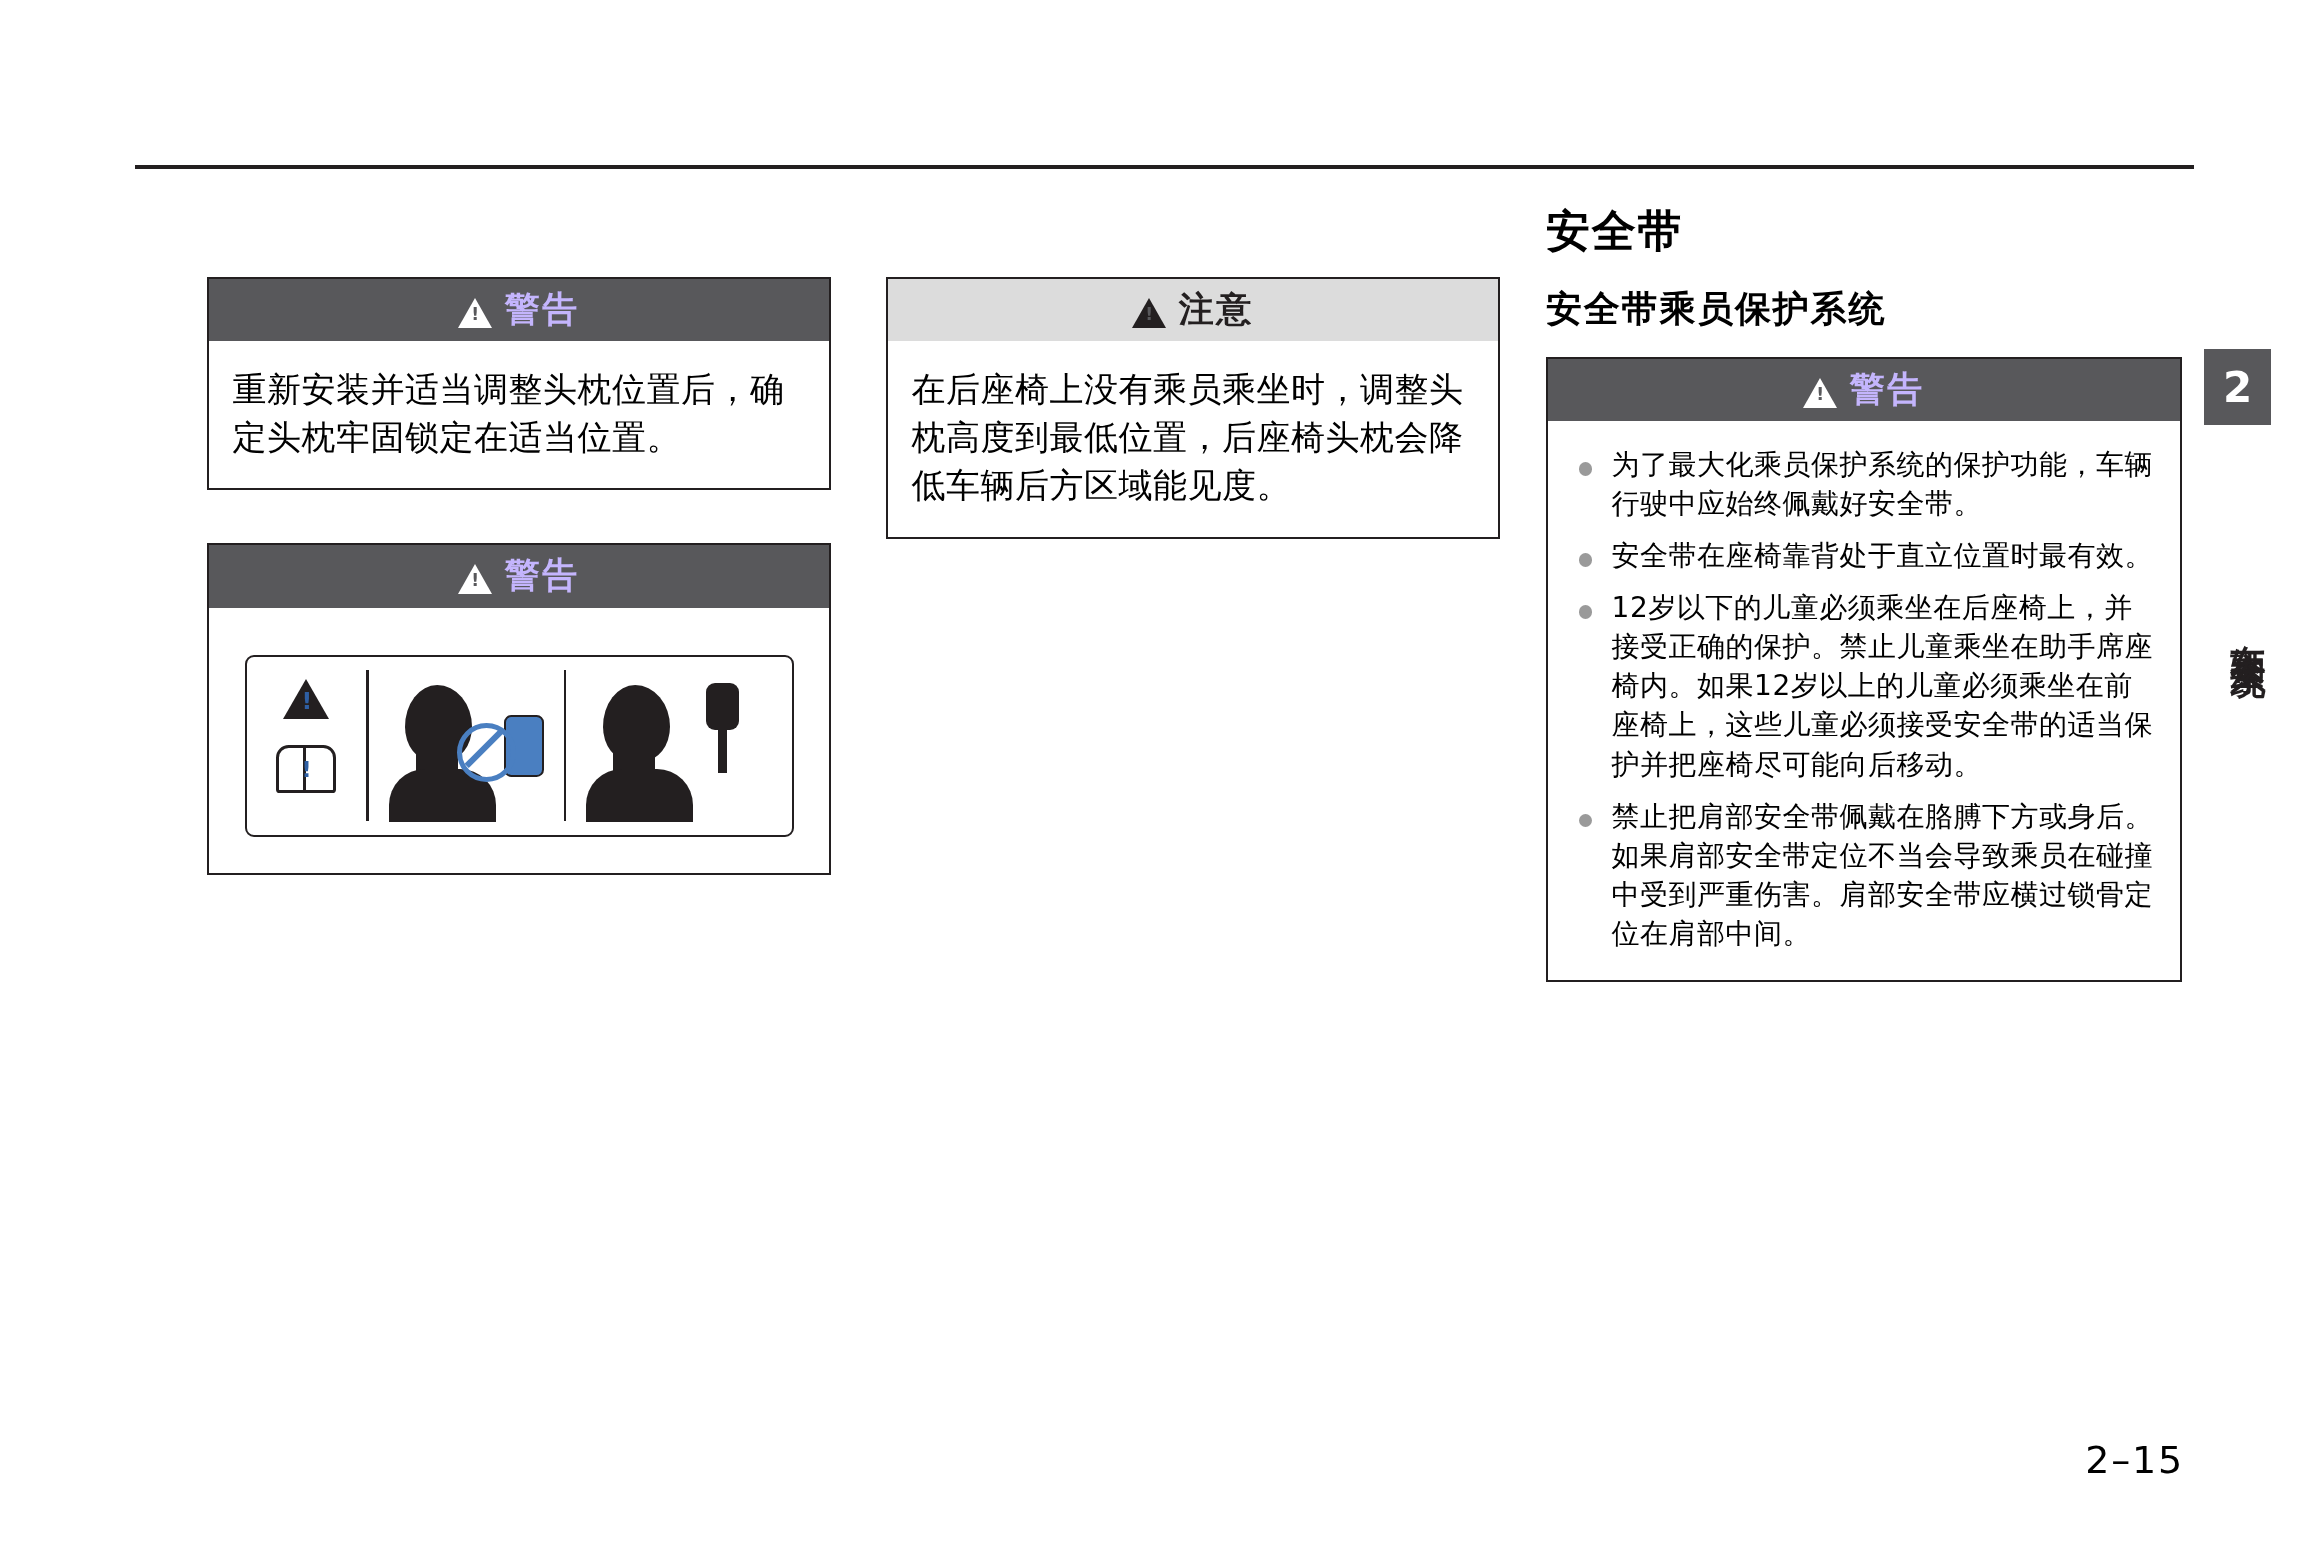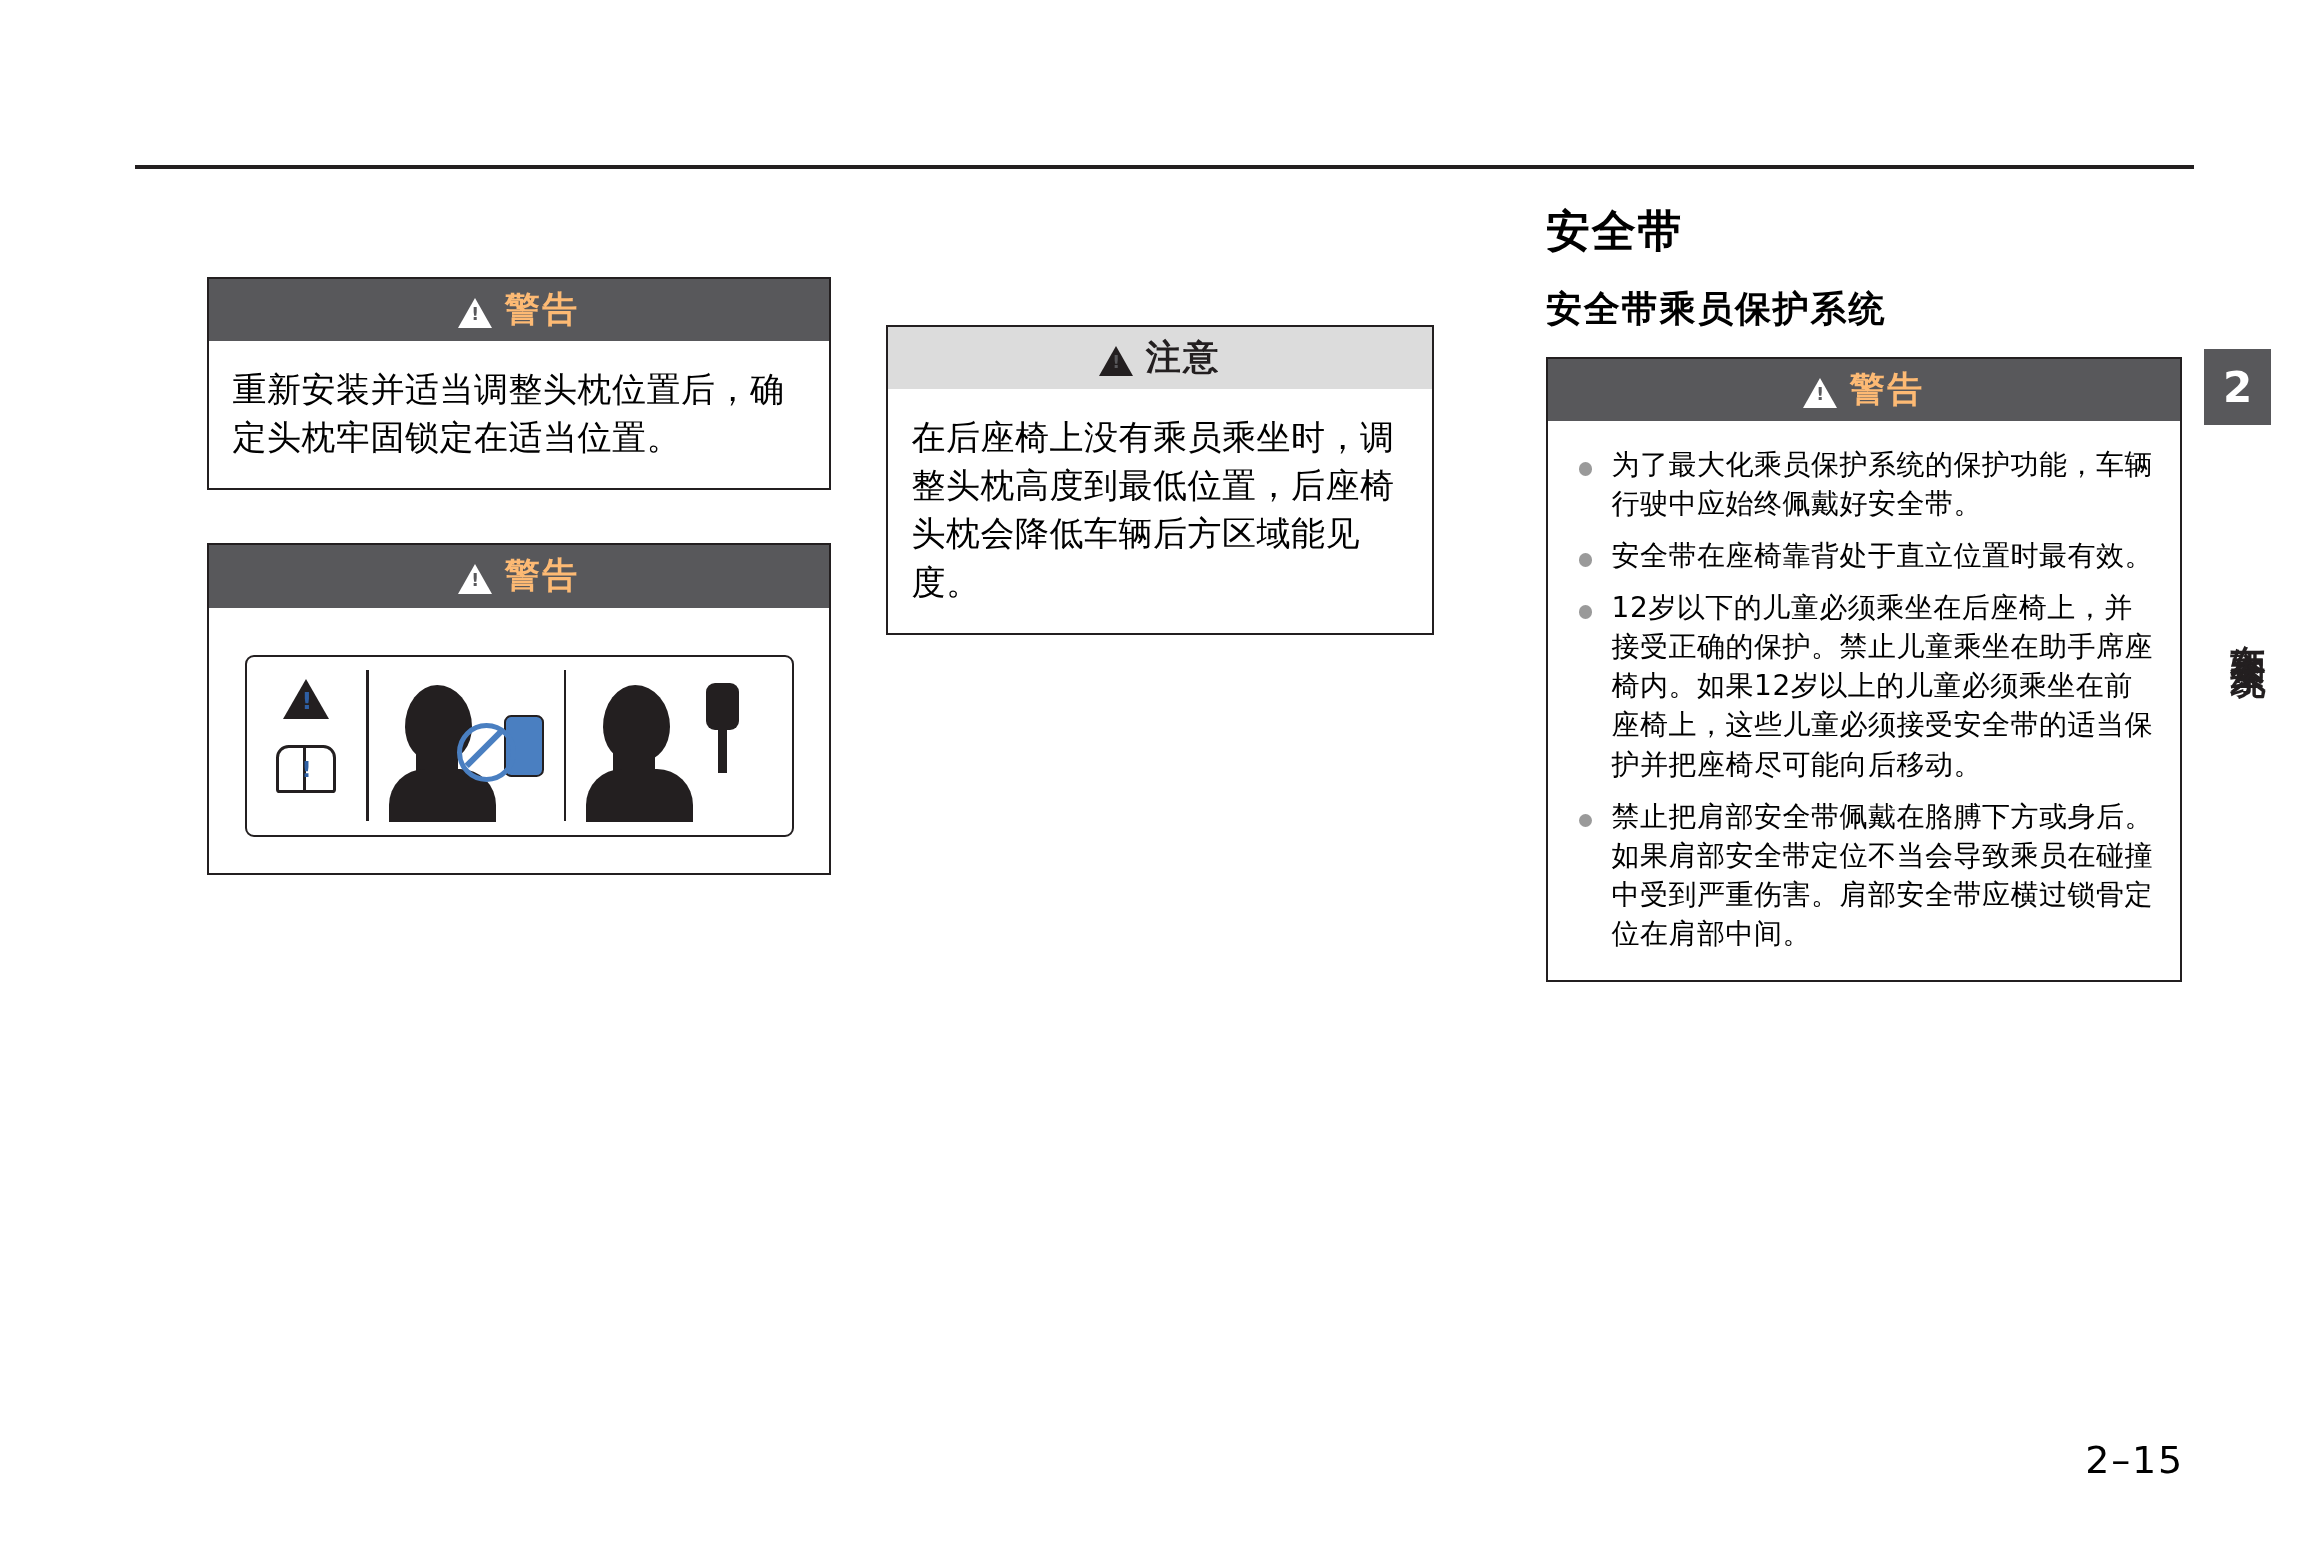--- a/index.html
+++ b/index.html
@@ -34,41 +34,40 @@
   .col-left {
     position: absolute;
     left: 207px;
     top: 277px;
     width: 624px;
   }
   .col-mid {
     position: absolute;
     left: 886px;
     top: 277px;
-    width: 548px;
-    margin-top: 48px;
+    width: 614px;
   }
   .col-right {
     position: absolute;
     left: 1546px;
     top: 202px;
     width: 636px;
   }
 
   
   .box {
     border: 2.7px solid #231f20;
     box-sizing: border-box;
     background: #ffffff;
   }
   .box + .box { margin-top: 53px; }
 
   .box-hdr {
     background: #58585b;
-    color: #fdba74;
+    color: #c4b5fd;
     text-align: center;
     padding: 11px 0 12.7px 0;
     font-size: 35px;
     font-weight: bold;
     letter-spacing: 2.7px;
     line-height: 1.1;
     display: flex;
     align-items: center;
     justify-content: center;
     gap: 12.7px;

